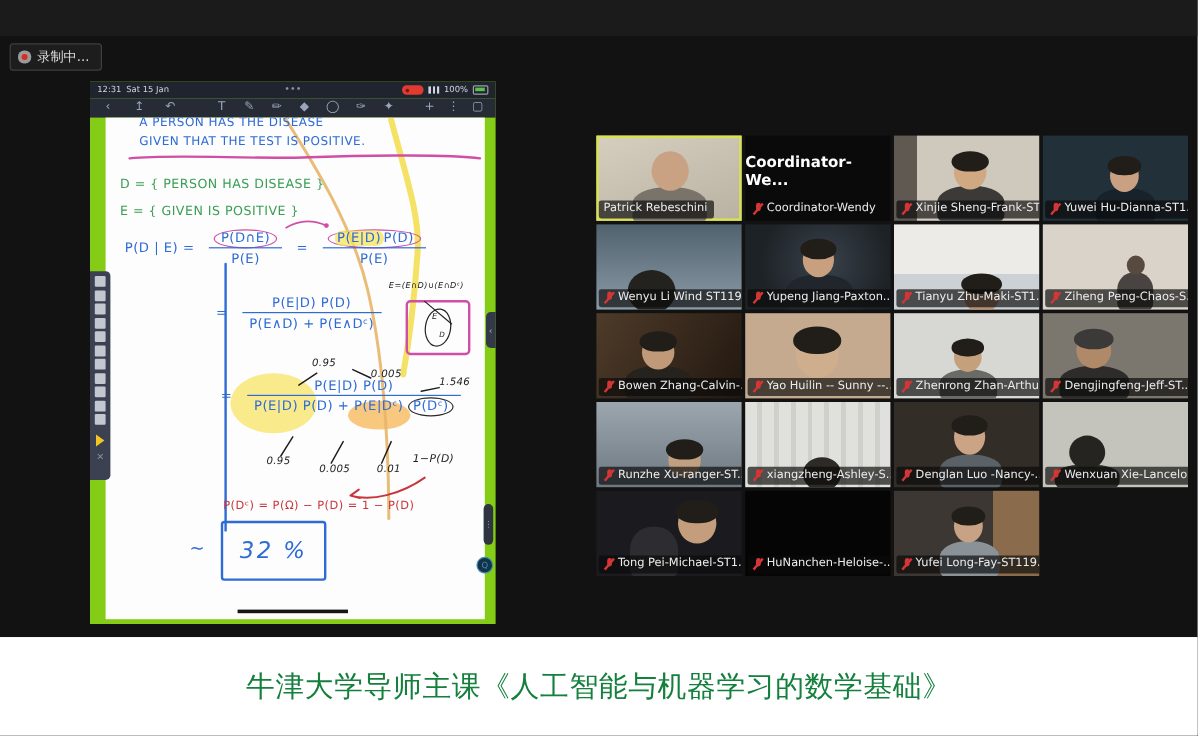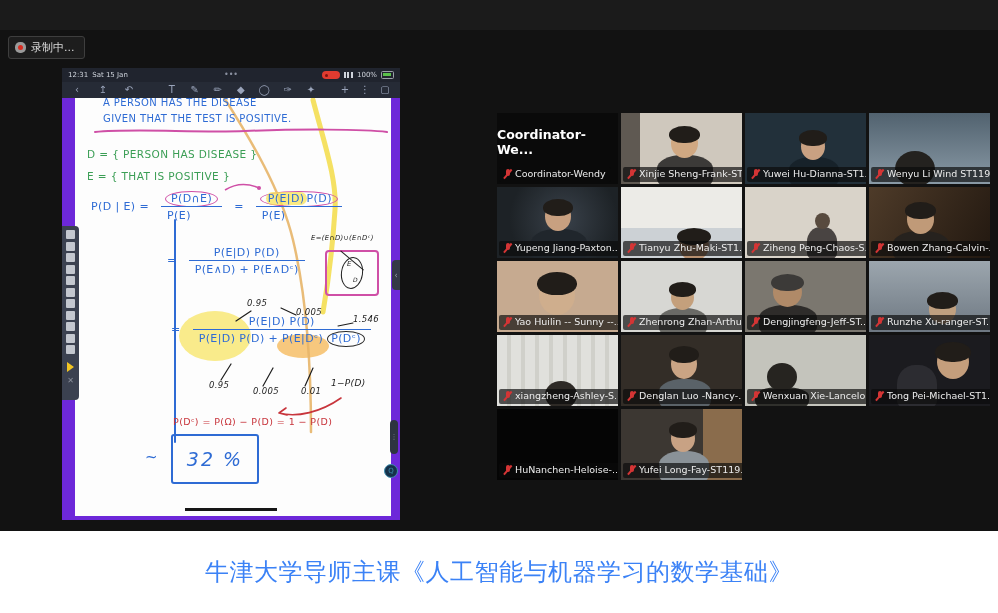--- a/index.html
+++ b/index.html
@@ -11,24 +11,24 @@
   .topbar{position:absolute;left:0;top:0;width:998px;height:30px;background:#1b1b1b}
   .rec-badge{position:absolute;left:8px;top:36px;height:21px;display:flex;align-items:center;gap:5px;
              background:#1d1d1d;border:1px solid #3e3e3e;border-radius:3px;padding:0 9px 0 6px;
              color:#dddddd;font-size:11px}
   .rec-icon{width:11px;height:11px;border-radius:45%;background:#9a9a9a;position:relative}
   .rec-icon::after{content:"";position:absolute;left:3px;top:3px;width:5px;height:5px;border-radius:50%;background:#d82c20}
 
   
   .footer{position:absolute;left:0;top:531px;width:998px;height:82px;background:#ffffff;
           display:flex;align-items:center;justify-content:center}
-  .caption{font-size:24px;color:#3b82f6;letter-spacing:.5px}
+  .caption{font-size:24px;color:#15803d;letter-spacing:.5px}
 
   
-  .ipad{position:absolute;left:62px;top:68px;width:338px;height:452px;background:#6d28d9}
+  .ipad{position:absolute;left:75px;top:68px;width:338px;height:452px;background:#84cc16}
   .sb{display:flex;align-items:center;height:14px;padding:0 6px;font-size:7px;color:#cfd4dc;background:#20242e}
   .sb .left{display:flex;gap:4px;width:110px}
   .sb .mid{flex:1;text-align:center;color:#8a90a0;font-size:8px;line-height:10px}
   .sb .right{display:flex;align-items:center;gap:4px;width:110px;justify-content:flex-end}
   .rec-pill{width:18px;height:8px;border-radius:4px;background:#e03b30;position:relative}
   .rec-pill::after{content:"";position:absolute;left:3px;top:2.5px;width:3px;height:3px;border-radius:50%;background:#7e130d}
   .bars{width:9px;height:6px;background:linear-gradient(90deg,#cfd4dc 0 2px,transparent 2px 3.5px,#cfd4dc 3.5px 5.5px,transparent 5.5px 7px,#cfd4dc 7px 9px)}
   .batt{width:11px;height:6px;border:1px solid #9aa0a8;border-radius:1.5px;position:relative}
   .batt::after{content:"";position:absolute;left:.5px;top:.5px;width:8px;height:3.5px;background:#59c04a}
   .tb{display:flex;align-items:center;height:16px;background:#262b36;padding:0 10px}
@@ -39,21 +39,21 @@
 
   .canvas{position:absolute;left:13px;top:30px;width:316px;height:418px;background:#fdfdfd;overflow:hidden}
   .canvas svg.ink{position:absolute;left:0;top:0;z-index:1}
   .bl{position:absolute;z-index:2;letter-spacing:.4px;white-space:nowrap}
   .c-blue{color:#2e6bd4}.c-green{color:#3b9e55}.c-red{color:#c8353c}
   .hdr{font-size:10px}
   .defs{font-size:10.5px}
   .eqrow{display:flex;align-items:center;gap:12px;font-size:11px}
   .frac{display:inline-flex;flex-direction:column;align-items:center}
   .frac .num{padding:0 4px 1px;text-align:center}
-  .frac .den{border-top:1.6px solid #2e6bd4;padding:1.5px 6px 0;align-self:stretch;}
+  .frac .den{border-top:1.6px solid #2e6bd4;padding:1.5px 6px 0;align-self:stretch;text-align:center}
   .oval-pink{border:1.8px solid #cf4fa6;border-radius:50%;padding:0 5px 1px}
   .hl-y{background:rgba(247,227,90,.75);border-radius:7px;padding:0 2px}
   .circ-k{border:1.6px solid #2a2a2a;border-radius:50%;padding:0 3px 1px}
   .ann{font-size:8.5px;color:#1d1d1d;font-style:italic;letter-spacing:.3px}
   .venn-note{font-size:6.8px;color:#222;font-style:italic}
   .venn-box{position:absolute;z-index:2;width:50px;height:42px;border:2px solid #cf4fa6;border-radius:4px}
   .venn-ell{position:absolute;left:14px;top:5px;width:20px;height:30px;border:1.6px solid #222;border-radius:50%;transform:rotate(8deg)}
   .venn-slash{position:absolute;left:10px;top:8px;width:30px;height:1.4px;background:#222;transform:rotate(40deg)}
   .venn-e{position:absolute;left:20px;top:8px;font-size:7px;color:#222;font-style:italic}
   .venn-d{position:absolute;left:26px;top:24px;font-size:6px;color:#222;font-style:italic}
@@ -209,21 +209,21 @@
         <circle cx="184" cy="90" r="2" fill="#cf4fa6"></circle>
 
         <path d="M176,213 L161,223 M206,210 L221,217 M263,228 L278,225 M146,282 L156,266 M188,288 L198,270 M230,288 L238,270" fill="none" stroke="#1d1d1d" stroke-width="1.2" stroke-linecap="round"></path>
 
         <path d="M266,300 C246,314 222,320 204,315 M204,315 l7,-5 M204,315 l8,2" fill="none" stroke="#c8353c" stroke-width="1.6" stroke-linecap="round"></path>
       </svg>
 
       <span class="bl hdr c-blue" style="left:28px;top:-1px">A PERSON HAS THE DISEASE</span>
       <span class="bl hdr c-blue" style="left:28px;top:15px">GIVEN THAT THE TEST IS POSITIVE.</span>
       <span class="bl defs c-green" style="left:12px;top:50px">D = { PERSON HAS DISEASE }</span>
-      <span class="bl defs c-green" style="left:12px;top:72px">E = { THAT IS POSITIVE }</span>
+      <span class="bl defs c-green" style="left:12px;top:72px">E = { GIVEN IS POSITIVE }</span>
 
       <div class="bl eqrow c-blue" style="left:16px;top:94px">
         <span>P(D | E) =</span>
         <span class="frac">
             <span class="num"><span class="oval-pink">P(D∩E)</span></span>
             <span class="den">P(E)</span>
           </span>
         <span>=</span>
         <span class="frac">
             <span class="num"><span class="oval-pink"><span class="hl-y">P(E|D)</span><span>P(D)</span></span></span>
@@ -288,20 +288,29 @@
       <span class="play-arrow"></span>
       <span class="strip-x">✕</span>
     </div>
     <div class="side-handle">‹</div>
     <div class="scrollpill">⋮</div>
     <div class="magnifier">Q</div>
   </div>
 
   <div class="grid">
 
+    <div class="tile t1 active">
+      <div class="vid">
+          <div class="p-body"></div>
+          <div class="p-head"></div>
+        </div>
+      <div class="np">
+        <span>Patrick Rebeschini</span>
+      </div>
+    </div>
 
     <div class="tile t2">
       <div class="center-name">Coordinator-We...</div>
       <div class="np">
         <span class="mic-off"></span>
         <span>Coordinator-Wendy</span>
       </div>
     </div>
 
     <div class="tile t3">

